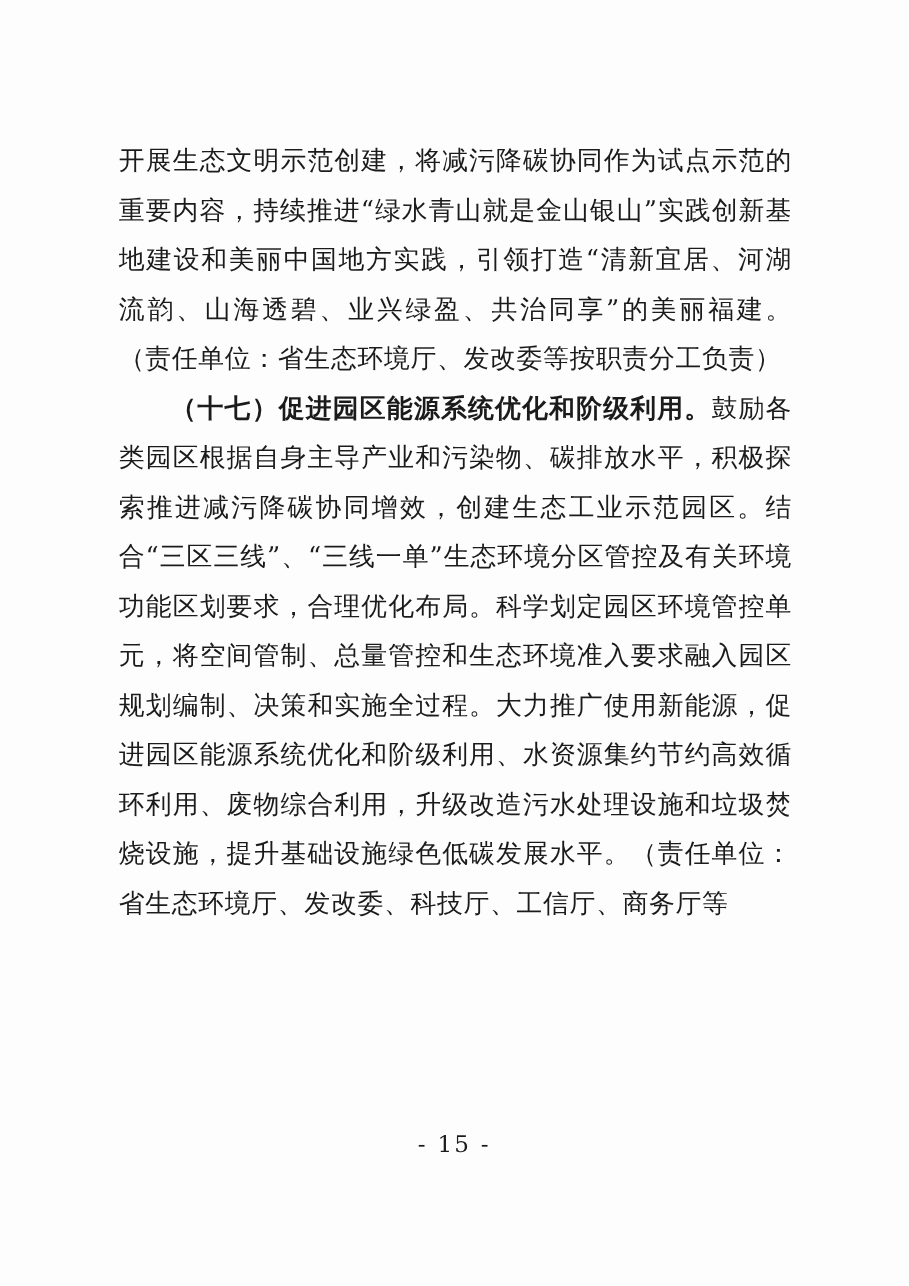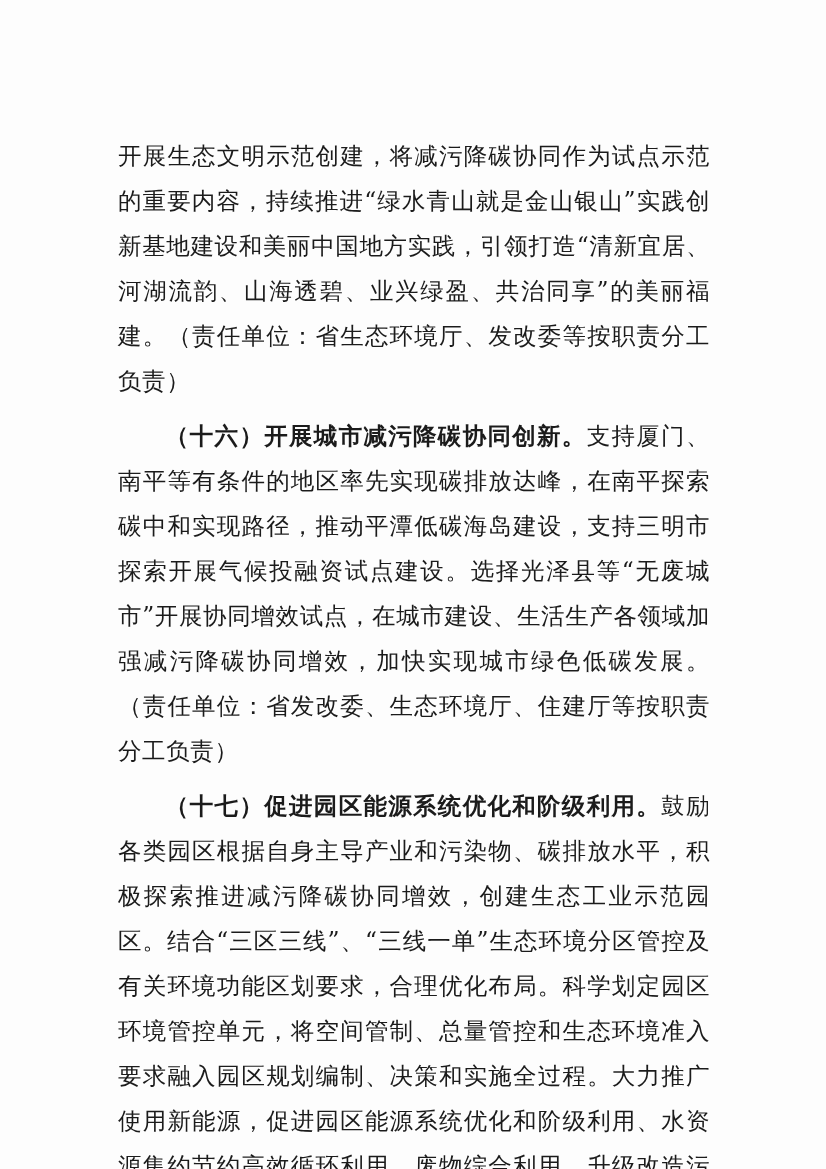--- a/index.html
+++ b/index.html
@@ -18,21 +18,21 @@
     overflow: hidden;
     box-sizing: border-box;
   }
   .content {
     position: absolute;
     left: 108px;
     top: 124px;
     width: 612px;
   }
   .para {
-    margin: 10px;
+    margin: 0;
     font-size: 23.5px;
     line-height: 45px;
     color: #1b1b1b;
     text-align: justify;
     text-justify: inter-ideograph;
     letter-spacing: 0.6px;
     font-family: "DejaVu Serif", "Liberation Serif", serif;
   }
   .para + .para {
     margin-top: 0px;
@@ -58,23 +58,21 @@
 </head>
 <body>
 
 <div class="page">
   <div class="content">
 
     <p class="para">
       <span>开展生态文明示范创建，将减污降碳协同作为试点示范的重要内容，持续推进“绿水青山就是金山银山”实践创新基地建设和美丽中国地方实践，引领打造“清新宜居、河湖流韵、山海透碧、业兴绿盈、共治同享”的美丽福建。（责任单位：省生态环境厅、发改委等按职责分工负责）</span>
     </p>
 
-    <p class="para indent">
-      <span class="bold-head">（十六）开展城市减污降碳协同创新。</span><span>支持厦门、南平等有条件的地区率先实现碳排放达峰，在南平探索碳中和实现路径，推动平潭低碳海岛建设，支持三明市探索开展气候投融资试点建设。选择光泽县等“无废城市”开展协同增效试点，在城市建设、生活生产各领域加强减污降碳协同增效，加快实现城市绿色低碳发展。（责任单位：省发改委、生态环境厅、住建厅等按职责分工负责）</span>
-    </p>
 
     <p class="para indent">
       <span class="bold-head">（十七）促进园区能源系统优化和阶级利用。</span><span>鼓励各类园区根据自身主导产业和污染物、碳排放水平，积极探索推进减污降碳协同增效，创建生态工业示范园区。结合“三区三线”、“三线一单”生态环境分区管控及有关环境功能区划要求，合理优化布局。科学划定园区环境管控单元，将空间管制、总量管控和生态环境准入要求融入园区规划编制、决策和实施全过程。大力推广使用新能源，促进园区能源系统优化和阶级利用、水资源集约节约高效循环利用、废物综合利用，升级改造污水处理设施和垃圾焚烧设施，提升基础设施绿色低碳发展水平。（责任单位：省生态环境厅、发改委、科技厅、工信厅、商务厅等</span>
     </p>
 
   </div>
 
+  <div class="footer">- 15 -</div>
 </div>
 
 </body></html>

